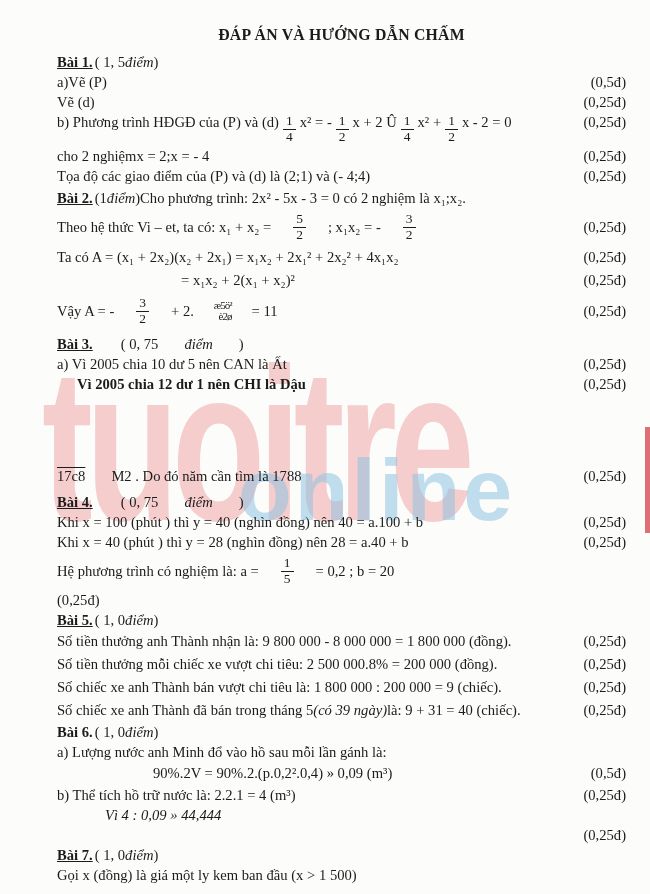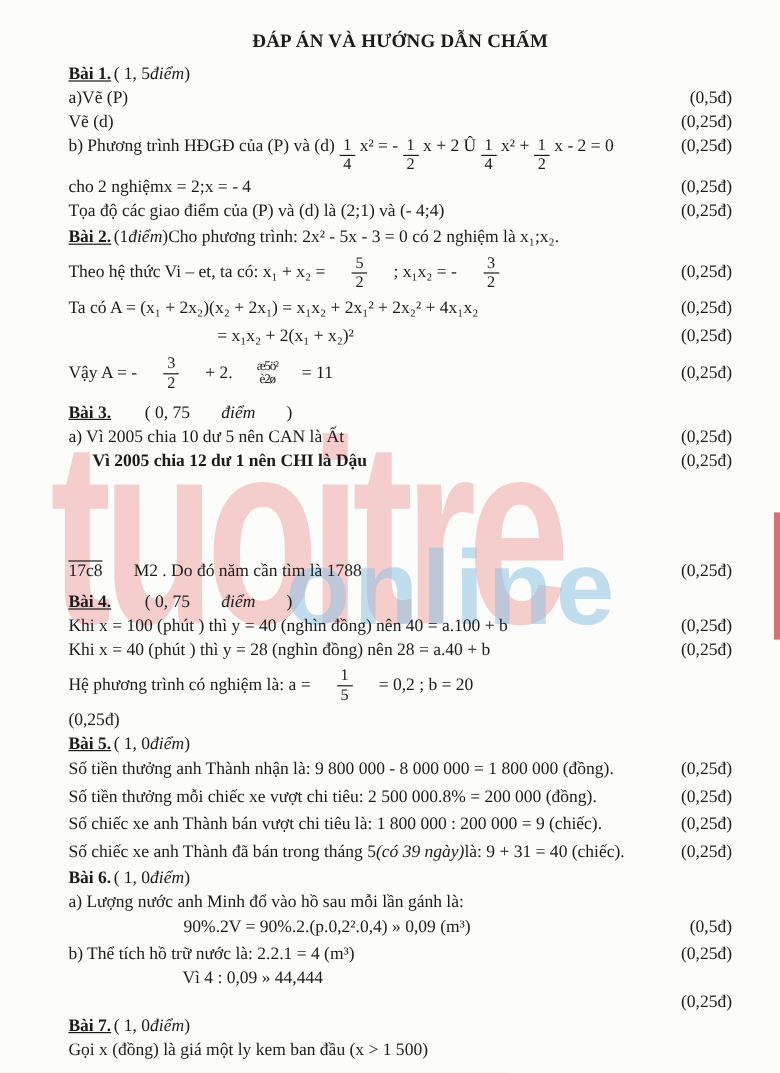--- a/index.html
+++ b/index.html
@@ -11,41 +11,41 @@
           font-size:218px;line-height:1;letter-spacing:-10px;
           transform:scaleX(0.70);transform-origin:left top;
           color:rgba(233,96,104,0.30);user-select:none;white-space:nowrap;}
   .wm-blue{position:absolute;left:238px;top:446px;z-index:1;
            font-family:Liberation Sans, sans-serif;font-weight:700;
            font-size:88px;line-height:1;letter-spacing:3px;
            color:rgba(142,195,226,0.55);user-select:none;white-space:nowrap;}
   .wm-edge{position:absolute;right:0;top:427px;width:5px;height:106px;z-index:1;
            background:rgba(208,52,58,0.70);}
   
-  .content{position:relative;z-index:2;padding:26px 40px 0 57px;font-size:14.6px;}
+  .content{position:relative;z-index:2;padding:26px 24px 0 57px;font-size:14.6px;}
   .title{text-align:center;font-weight:bold;font-size:15.8px;letter-spacing:.2px;margin-bottom:8px;}
   .line{display:flex;align-items:baseline;min-height:20px;line-height:20px;white-space:nowrap;}
   .line.sp{min-height:23px;line-height:23px;}
   .line.tall{align-items:flex-start;min-height:34px;}
   .line.tall2{align-items:center;min-height:38px;gap:18px;}
   .score{margin-left:auto;padding-left:6px;}
   .head{font-weight:bold;text-decoration:underline;padding-right:2px;}
   .head.nou{text-decoration:none;}
   .it{font-style:italic;}
   .ol{text-decoration:overline;}
   .frac{display:inline-flex;flex-direction:column;align-self:center;text-align:center;
         font-size:13.5px;line-height:1.08;margin:0 4px;vertical-align:middle;}
   .frac .fn{border-bottom:1px solid #1b1b1b;padding:0 3px;}
   .frac .fd{padding:0 3px;}
   .garble{display:inline-flex;flex-direction:column;align-self:center;text-align:center;
-          font-size:11px;line-height:1.0;margin:0 2px;letter-spacing:-1px;}
+          font-size:11px;line-height:1.0;margin:0 2px;letter-spacing:-1px;align-items:flex-end;}
   .ind1{margin-left:20px;font-weight:bold;}     
   .ind2{margin-left:124px;}    
   .ind3{margin-left:96px;}     
-  .ind4{margin-left:95px;}     
+  .ind4{margin-left:48px;font-style:italic;}     
   .par{white-space:normal;line-height:21px;min-height:63px;margin-top:4px;}
   .mt2{margin-top:2px;} .mt4{margin-top:4px;gap:26px;}
 </style>
 </head>
 <body>
 
 <div class="page">
 
   <div class="wm-red">tuoitre</div>
   <div class="wm-blue">online</div>

